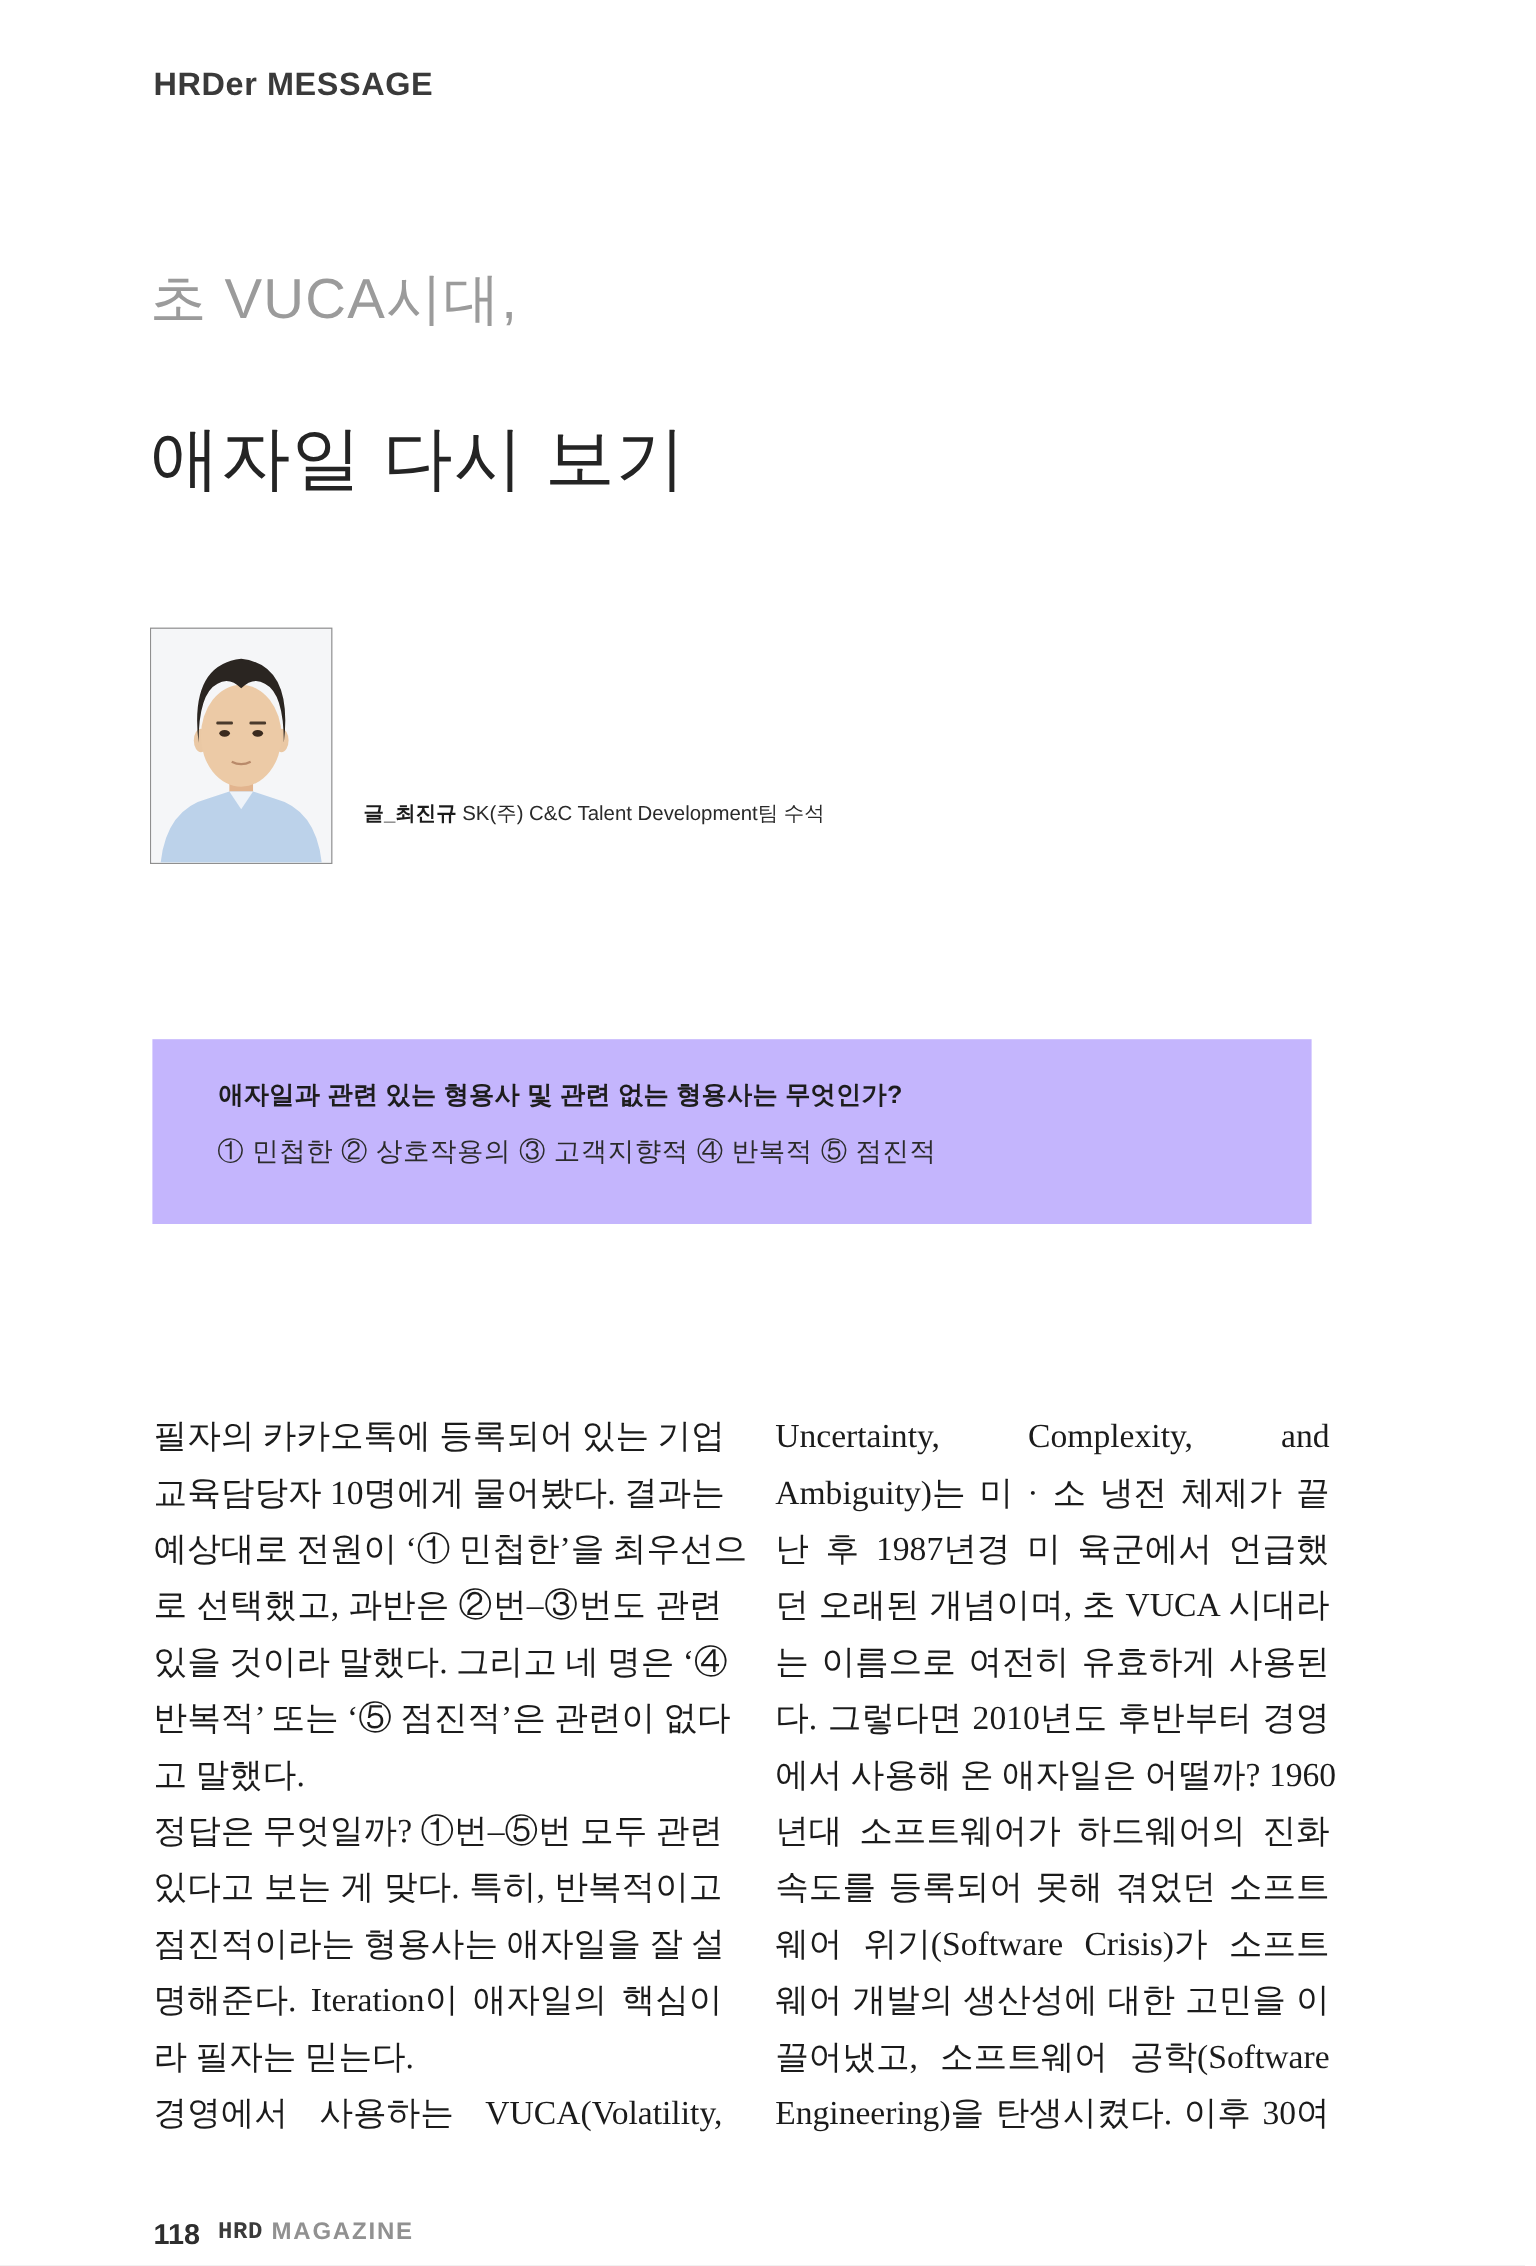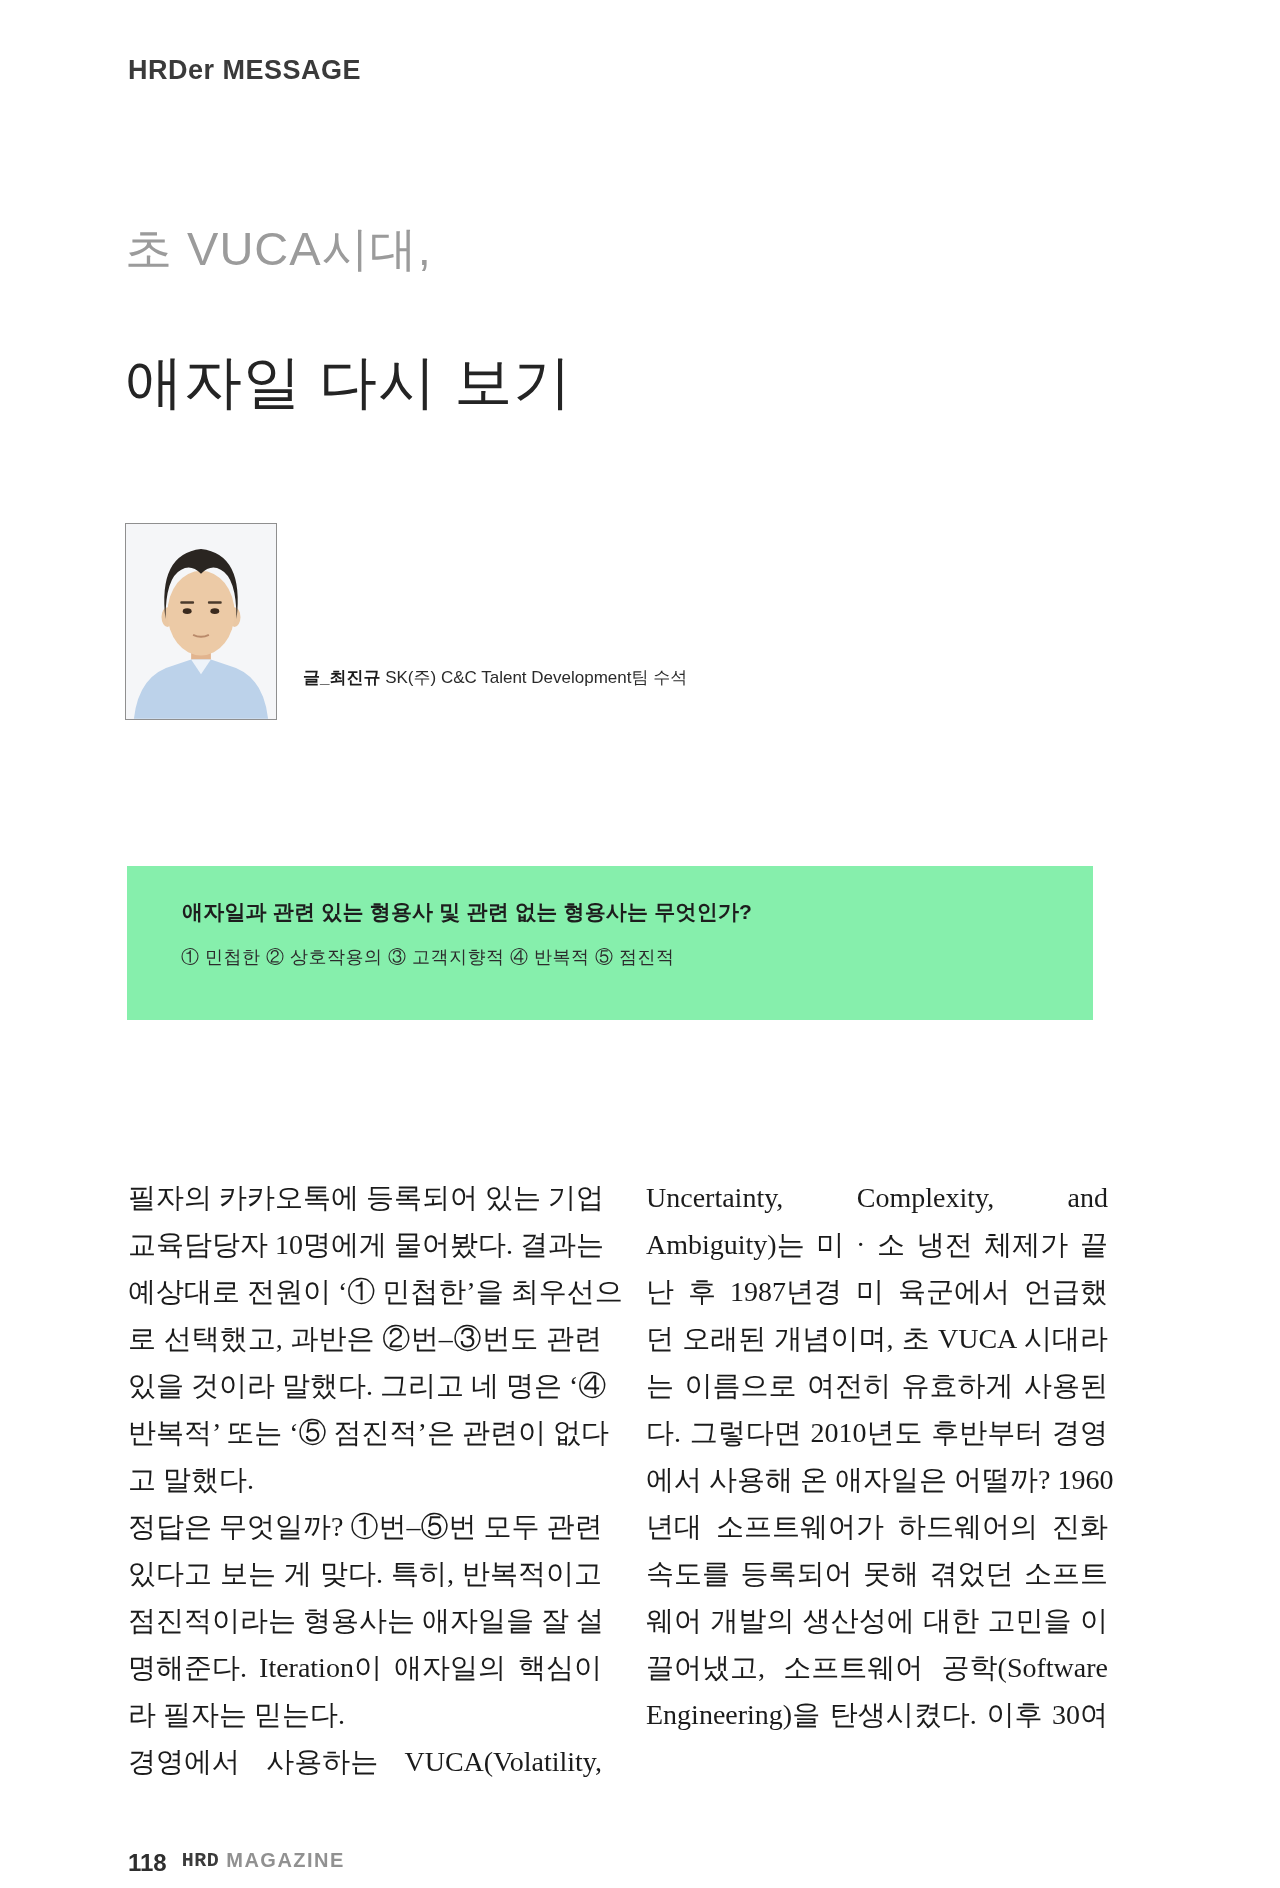--- a/index.html
+++ b/index.html
@@ -25,29 +25,29 @@
     border:1px solid #8f8f8f; box-sizing:border-box; background:#f4f5f7;
   }
   .photo-frame svg { display:block; width:100%; height:100%; }
   .byline {
     position:absolute; left:303px; top:666px;
     font-size:17px; color:#2a2a2a;
   }
   .byline .author { font-weight:700; color:#1c1c1c; }
   .quiz-box {
     position:absolute; left:127px; top:866px; width:966px; height:154px;
-    background:#86efac; box-sizing:border-box;
+    background:#c4b5fd; box-sizing:border-box;
   }
   .quiz-question {
     margin:32px 40px 0 55px;
     font-size:21px; font-weight:700; color:#1d1d1d; letter-spacing:0.2px;
   }
   .quiz-options {
     margin:19px 40px 0 54px;
-    font-size:18px; font-weight:400; color:#2b2b2b; letter-spacing:0.5px;
+    font-size:22px; font-weight:400; color:#2b2b2b; letter-spacing:0.5px;
   }
   .body-col {
     position:absolute; top:1174px;
     font-family:"Liberation Serif","DejaVu Serif",serif;
     font-size:28px; color:#1b1b1b;
   }
   .body-col.left  { left:128px; width:474px; }
   .body-col.right { left:646px; width:462px; }
   .body-line {
     height:47px; line-height:47px;
@@ -118,20 +118,21 @@
   <div class="body-col right">
       <div class="body-line">Uncertainty, Complexity, and</div>
       <div class="body-line">Ambiguity)는 미 · 소 냉전 체제가 끝</div>
       <div class="body-line">난 후 1987년경 미 육군에서 언급했</div>
       <div class="body-line">던 오래된 개념이며, 초 VUCA 시대라</div>
       <div class="body-line">는 이름으로 여전히 유효하게 사용된</div>
       <div class="body-line">다. 그렇다면 2010년도 후반부터 경영</div>
       <div class="body-line">에서 사용해 온 애자일은 어떨까? 1960</div>
       <div class="body-line">년대 소프트웨어가 하드웨어의 진화</div>
       <div class="body-line">속도를 등록되어 못해 겪었던 소프트</div>
+      <div class="body-line">웨어 위기(Software Crisis)가 소프트</div>
       <div class="body-line">웨어 개발의 생산성에 대한 고민을 이</div>
       <div class="body-line">끌어냈고, 소프트웨어 공학(Software</div>
       <div class="body-line">Engineering)을 탄생시켰다. 이후 30여</div>
     </div>
 
   <div class="footer">
     <span class="page-num">118</span>
     <span class="mag-hrd">HRD</span>
     <span class="mag-name">MAGAZINE</span>
   </div>

